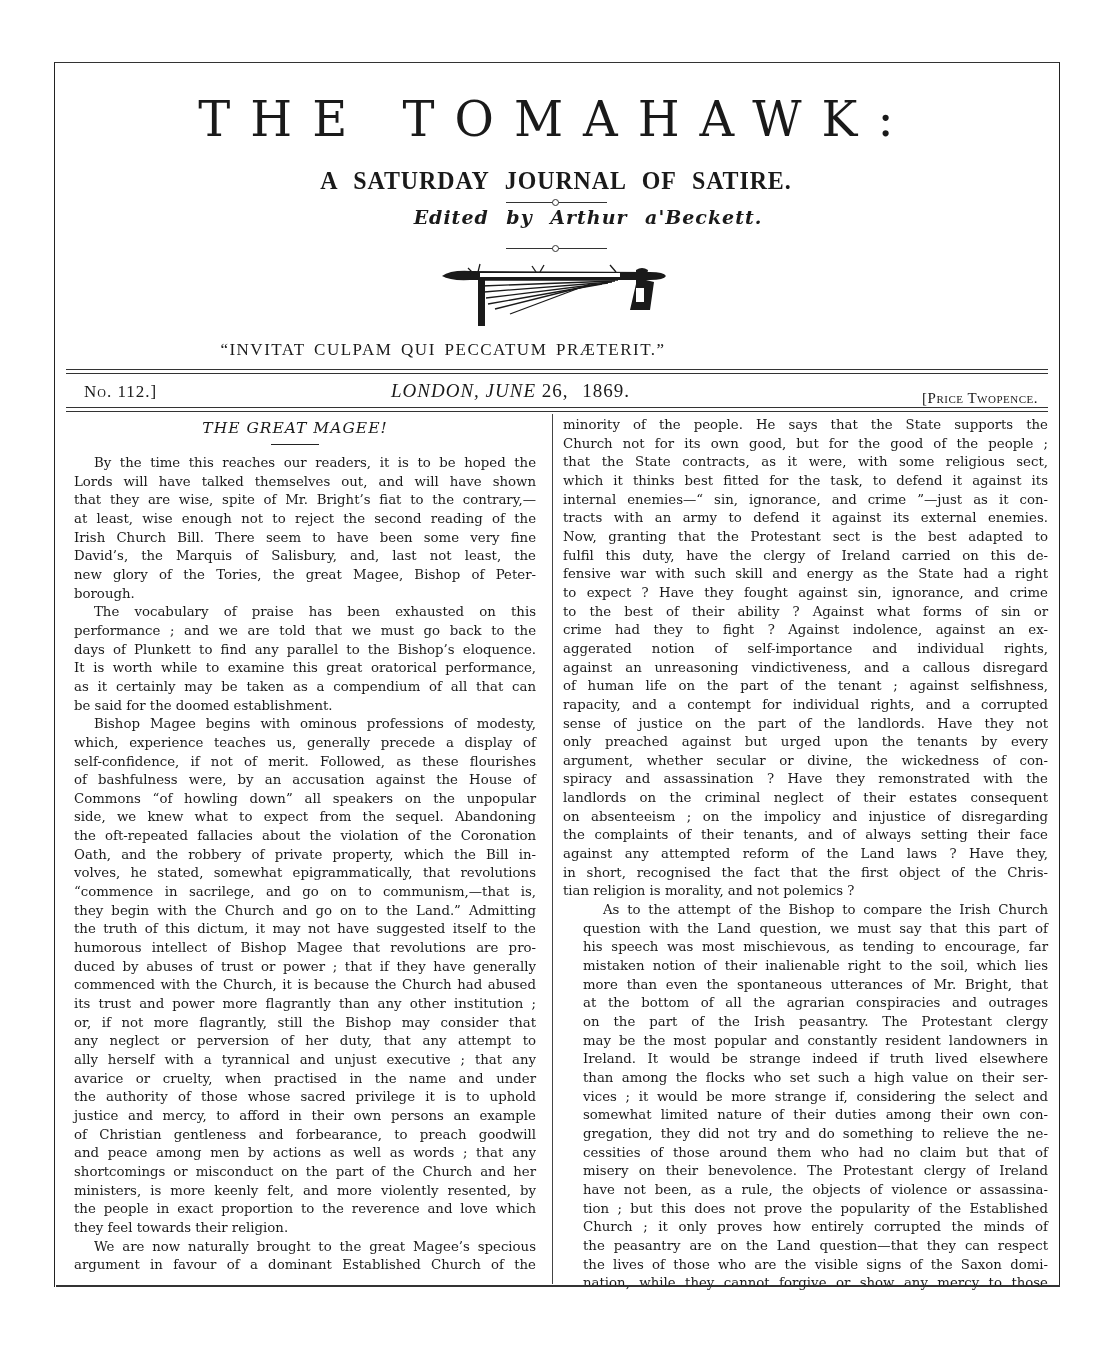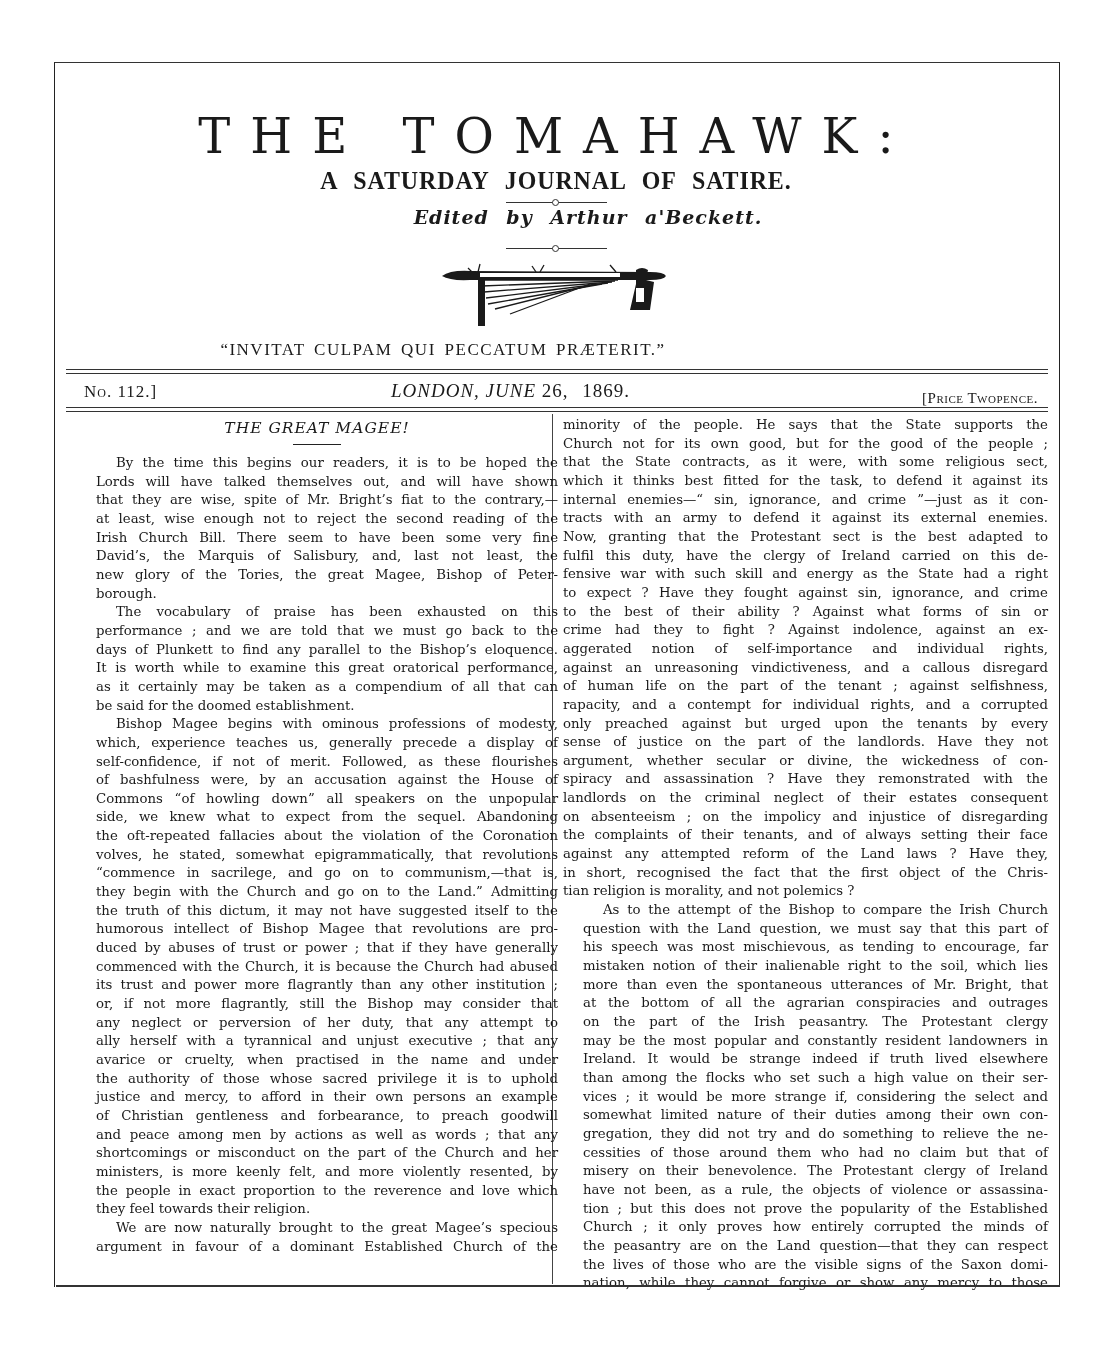--- a/index.html
+++ b/index.html
@@ -1,34 +1,34 @@
 <!DOCTYPE html>
 <html><head>
 <meta charset="utf-8">
 <style>
   html, body { margin:0; padding:0; background:#ffffff; }
   body { width:1112px; height:1369px; position:relative; overflow:hidden; color:#1a1a1a; font-family:"DejaVu Serif", serif; }
   .frame { position:absolute; left:54px; top:62px; width:1006px; height:1225px; border-left:1.5px solid #222; border-right:1.5px solid #222; border-top:1.5px solid #333; box-sizing:border-box; }
   .bottom-rule { position:absolute; left:56px; top:1285px; width:1004px; height:0; border-top:2px solid #333; }
-  .title { position:absolute; left:0; width:1112px; top:108px; text-align:center; font-family:"DejaVu Serif", serif; font-size:48px; letter-spacing:20px; font-weight:normal; line-height:56px; }
+  .title { position:absolute; left:0; width:1112px; top:91px; text-align:center; font-family:"DejaVu Serif", serif; font-size:48px; letter-spacing:20px; font-weight:normal; line-height:56px; }
   .subtitle { position:absolute; left:0; width:1112px; top:166px; text-align:center; font-family:"Liberation Serif", serif; font-weight:bold; font-size:26px; letter-spacing:1px; word-spacing:10px; transform:scaleX(0.92); transform-origin:center; }
   .editor { position:absolute; left:0; width:1112px; top:206px; text-align:center; font-family:"DejaVu Serif", serif; font-style:italic; font-weight:bold; font-size:19px; letter-spacing:1px; word-spacing:10px;margin-left:32px; }
   .orn { position:absolute; height:0; border-top:1px solid #333; }
   .orn-dot { position:absolute; width:5px; height:5px; border:1px solid #333; border-radius:50%; background:#fff; }
   .tomahawk { position:absolute; left:440px; top:262px; width:230px; height:70px; }
   .motto { position:absolute; left:0; width:886px; top:340px; text-align:center; font-family:"Liberation Serif", serif; font-size:17px; letter-spacing:1.5px; word-spacing:3px; }
   .rule { position:absolute; left:66px; width:982px; height:0; border-top:1.5px solid #333; }
   .dateline { position:absolute; top:382px; left:66px; width:982px; height:24px; font-family:"Liberation Serif", serif; }
   .no { position:absolute; left:18px; top:0; font-size:17px; letter-spacing:1px; font-variant:small-caps; }
   .date { position:absolute; left:325px; top:-2px; font-size:19px; font-style:italic; letter-spacing:1px; }
   .date .yr { font-style:normal; letter-spacing:1px; }
   .price { position:absolute; right:10px; top:8px; font-size:15px; font-variant:small-caps; letter-spacing:0.5px; }
   .divider { position:absolute; left:552px; top:414px; width:0; height:870px; border-left:1px solid #444; }
   .col { position:absolute; top:416px; width:482px; font-family:"DejaVu Serif", serif; font-size:13.3px; line-height:18.65px; text-align:justify; }
-  .col.left { left:76px; }
+  .col.left { left:54px; }
   .col.right { left:563px; width:485px; }
   .art-title { text-align:center; font-style:italic; font-size:15.5px; letter-spacing:1px; margin:2px 0 0 0; line-height:20px; }
   .art-rule { width:48px; margin:6px auto 9px auto; border-top:1.5px solid #222; height:0; }
   .col p { margin:0; text-indent:20px; }
   .col p.cont { text-indent:0; }
   .col p span.line { display:block; text-align:justify; text-align-last:justify; white-space:nowrap; }
   .col p span.line.last { text-align-last:left; }
 </style>
 </head>
 <body>
@@ -84,21 +84,21 @@
 <div class="rule" style="top:407px;"></div>
 <div class="rule" style="top:411px;"></div>
 
 <div class="divider"></div>
 
 <div class="col left">
   <div class="art-title">THE GREAT MAGEE!</div>
   <div class="art-rule"></div>
   <div id="left-body">
       <p>
-        <span class="line" style="padding-left: 20px;">By the time this begins our readers, it is to be hoped the</span>
+        <span class="line" style="padding-left: 20px;">By the time this reaches our readers, it is to be hoped the</span>
         <span class="line">Lords will have talked themselves out, and will have shown</span>
         <span class="line">that they are wise, spite of Mr. Bright’s fiat to the contrary,—</span>
         <span class="line">at least, wise enough not to reject the second reading of the</span>
         <span class="line">Irish Church Bill. There seem to have been some very fine</span>
         <span class="line">David’s, the Marquis of Salisbury, and, last not least, the</span>
         <span class="line">new glory of the Tories, the great Magee, Bishop of Peter-</span>
         <span class="line last">borough.</span>
       </p>
       <p>
         <span class="line" style="padding-left: 20px;">The vocabulary of praise has been exhausted on this</span>
@@ -109,20 +109,21 @@
         <span class="line last">be said for the doomed establishment.</span>
       </p>
       <p>
         <span class="line" style="padding-left: 20px;">Bishop Magee begins with ominous professions of modesty,</span>
         <span class="line">which, experience teaches us, generally precede a display of</span>
         <span class="line">self-confidence, if not of merit. Followed, as these flourishes</span>
         <span class="line">of bashfulness were, by an accusation against the House of</span>
         <span class="line">Commons “of howling down” all speakers on the unpopular</span>
         <span class="line">side, we knew what to expect from the sequel. Abandoning</span>
         <span class="line">the oft-repeated fallacies about the violation of the Coronation</span>
+        <span class="line">Oath, and the robbery of private property, which the Bill in-</span>
         <span class="line">volves, he stated, somewhat epigrammatically, that revolutions</span>
         <span class="line">“commence in sacrilege, and go on to communism,—that is,</span>
         <span class="line">they begin with the Church and go on to the Land.” Admitting</span>
         <span class="line">the truth of this dictum, it may not have suggested itself to the</span>
         <span class="line">humorous intellect of Bishop Magee that revolutions are pro-</span>
         <span class="line">duced by abuses of trust or power ; that if they have generally</span>
         <span class="line">commenced with the Church, it is because the Church had abused</span>
         <span class="line">its trust and power more flagrantly than any other institution ;</span>
         <span class="line">or, if not more flagrantly, still the Bishop may consider that</span>
         <span class="line">any neglect or perversion of her duty, that any attempt to</span>
@@ -156,22 +157,22 @@
         <span class="line">Now, granting that the Protestant sect is the best adapted to</span>
         <span class="line">fulfil this duty, have the clergy of Ireland carried on this de-</span>
         <span class="line">fensive war with such skill and energy as the State had a right</span>
         <span class="line">to expect ? Have they fought against sin, ignorance, and crime</span>
         <span class="line">to the best of their ability ? Against what forms of sin or</span>
         <span class="line">crime had they to fight ? Against indolence, against an ex-</span>
         <span class="line">aggerated notion of self-importance and individual rights,</span>
         <span class="line">against an unreasoning vindictiveness, and a callous disregard</span>
         <span class="line">of human life on the part of the tenant ; against selfishness,</span>
         <span class="line">rapacity, and a contempt for individual rights, and a corrupted</span>
+        <span class="line">sense of justice on the part of the landlords. Have they not</span>
         <span class="line">only preached against but urged upon the tenants by every</span>
-        <span class="line">sense of justice on the part of the landlords. Have they not</span>
         <span class="line">argument, whether secular or divine, the wickedness of con-</span>
         <span class="line">spiracy and assassination ? Have they remonstrated with the</span>
         <span class="line">landlords on the criminal neglect of their estates consequent</span>
         <span class="line">on absenteeism ; on the impolicy and injustice of disregarding</span>
         <span class="line">the complaints of their tenants, and of always setting their face</span>
         <span class="line">against any attempted reform of the Land laws ? Have they,</span>
         <span class="line">in short, recognised the fact that the first object of the Chris-</span>
         <span class="line last">tian religion is morality, and not polemics ?</span>
       </p>
       <p>

